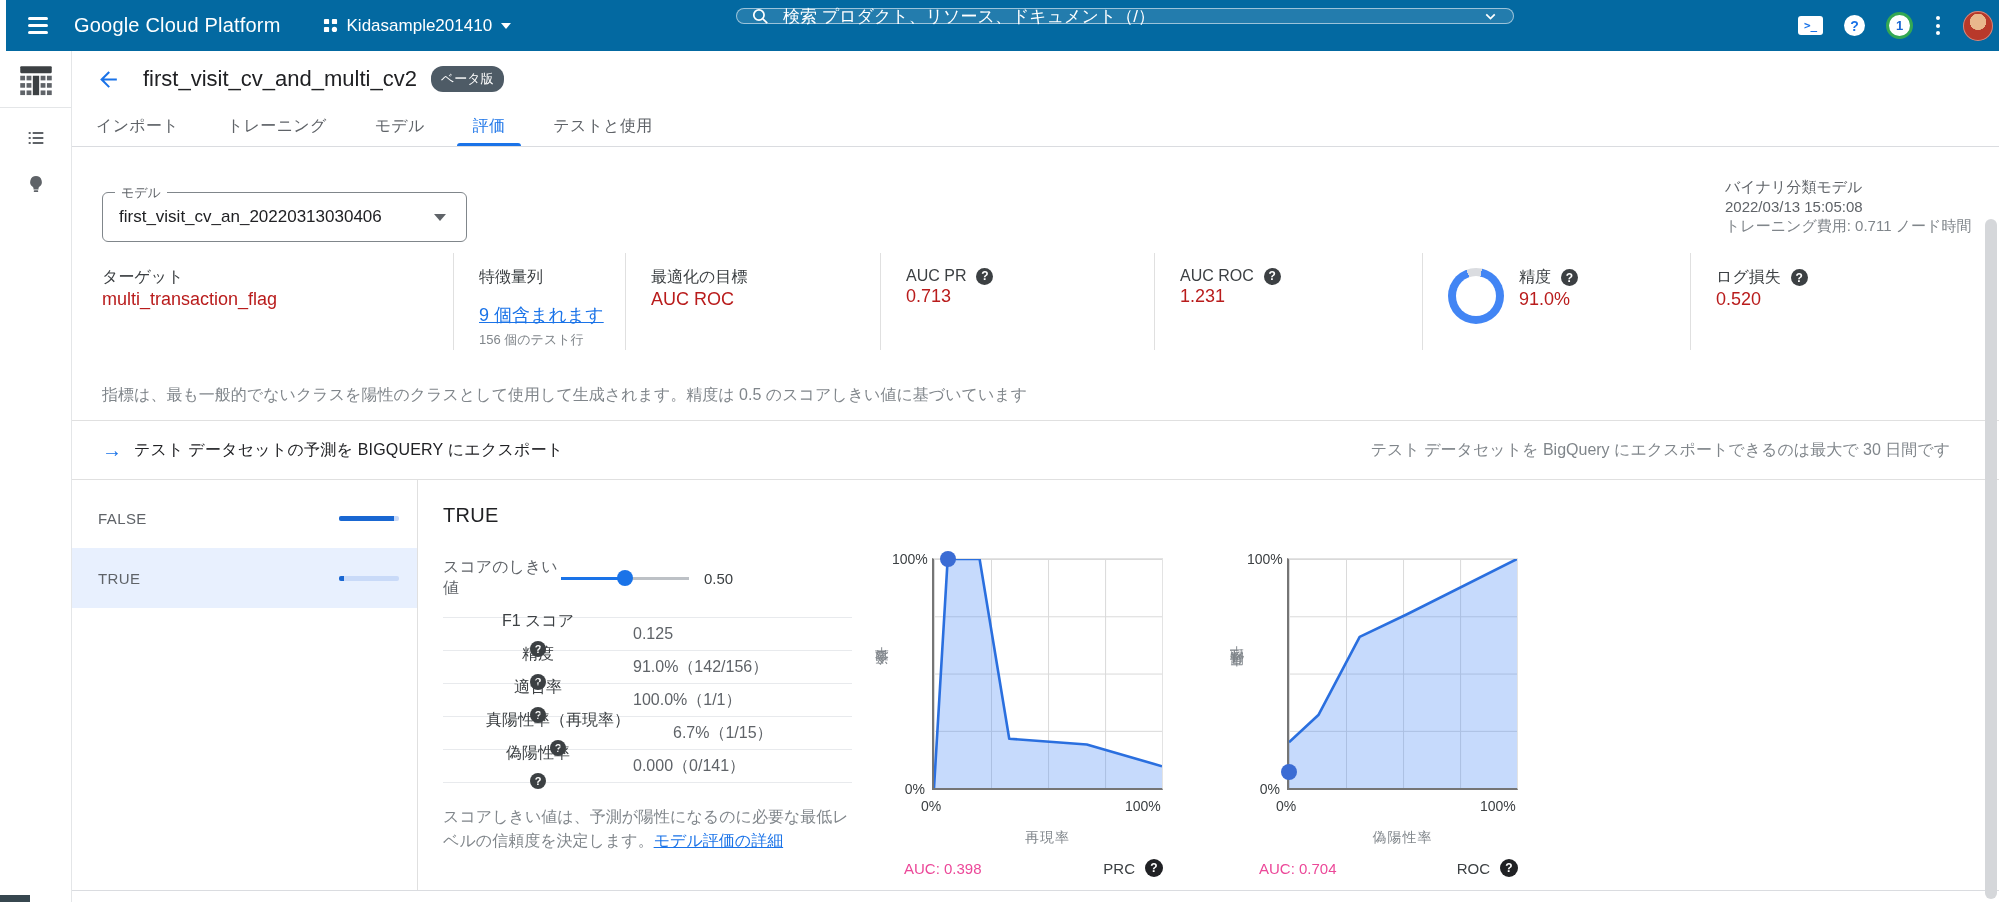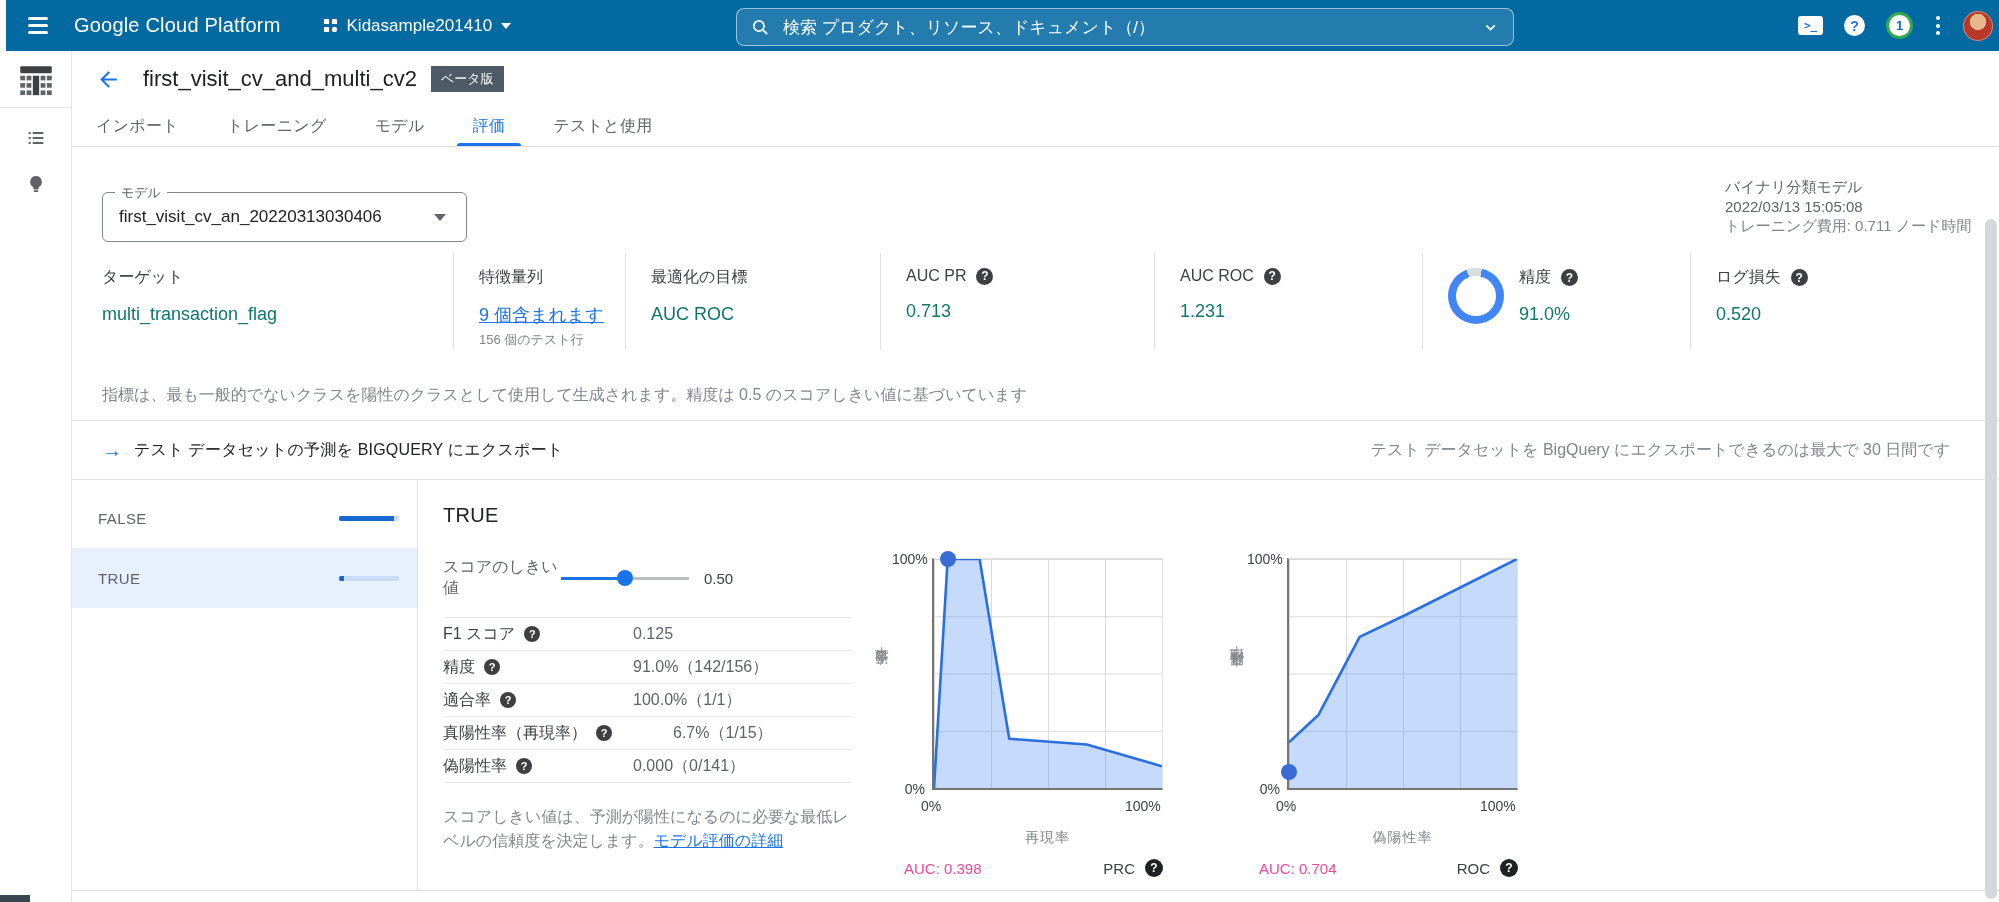--- a/index.html
+++ b/index.html
@@ -7,21 +7,21 @@
   #app{position:relative;width:1999px;height:902px;background:#fff;}
 
   
   .appbar{position:absolute;left:6px;top:0;width:100%;height:51px;background:#0369a1;display:flex;align-items:center;color:#fff;}
   .hamburger{margin-left:22px;display:flex;flex-direction:column;gap:4.5px;cursor:pointer;}
   .hamburger span{display:block;width:20px;height:2.4px;background:#fff;border-radius:2px;}
   .gcp-logo{margin-left:26px;font-size:20px;font-weight:400;letter-spacing:.2px;white-space:nowrap;}
   .project-switcher{display:flex;align-items:center;margin-left:42px;gap:9px;cursor:pointer;}
   .project-name{font-size:17px;font-weight:500;}
   .caret-down{width:0;height:0;border:5px solid transparent;border-top:6px solid #fff;margin-top:5px;}
-  .search-box{position:absolute;left:730px;top:8px;width:778px;height:38px;border:1px solid rgba(255,255,255,.55);
+  .search-box{position:absolute;left:730px;top:8px;width:778px;height:16px;border:1px solid rgba(255,255,255,.55);
     border-radius:8px;background:rgba(255,255,255,.13);display:flex;align-items:center;padding:0 14px;box-sizing:border-box;cursor:text;}
   .search-text{margin-left:13px;font-size:17px;color:#fff;white-space:nowrap;}
   .search-chevron{margin-left:auto;display:flex;}
   .appbar-right{position:absolute;right:12px;top:0;height:51px;display:flex;align-items:center;gap:21px;}
   .shell-icon{width:25px;height:19px;background:#fff;border-radius:3px;color:#1a73e8;
     font:700 11px/19px "DejaVu Sans Mono",monospace;text-align:center;cursor:pointer;}
   .help-circle{width:21px;height:21px;border-radius:50%;background:#fff;color:#1a73e8;font-weight:700;font-size:14px;
     display:flex;align-items:center;justify-content:center;cursor:pointer;}
   .notif{width:27px;height:27px;border-radius:50%;background:#fff;border:3px solid #34a853;box-sizing:border-box;
     color:#1967d2;font-size:13px;font-weight:700;display:flex;align-items:center;justify-content:center;cursor:pointer;}
@@ -33,21 +33,21 @@
   
   .rail{position:absolute;left:0;top:51px;width:72px;height:851px;border-right:1px solid #e4e6e8;box-sizing:border-box;background:#fff;}
   .rail-item{position:absolute;left:0;width:72px;display:flex;justify-content:center;cursor:pointer;}
   .rail-divider{position:absolute;left:0;top:56px;width:72px;height:1px;background:#e4e6e8;}
 
   
   .page{position:absolute;left:72px;top:51px;width:1927px;height:851px;}
   .title-row{height:56px;display:flex;align-items:center;}
   .back-btn{margin-left:24px;display:flex;cursor:pointer;}
   .page-title{margin-left:22px;font-size:22px;font-weight:400;color:#202124;}
-  .beta-badge{margin-left:14px;background:#4e5b66;color:#fff;font-size:13px;padding:4px 10px;border-radius:0;}
+  .beta-badge{margin-left:14px;background:#4e5b66;color:#fff;font-size:13px;padding:4px 10px;border-radius:12px;}
   .tabs{height:40px;border-bottom:1px solid #dadce0;display:flex;box-sizing:border-box;}
   .tab{padding:0 24px;display:flex;align-items:center;font-size:16px;font-weight:500;color:#5f6368;letter-spacing:.3px;position:relative;cursor:pointer;}
   .tab.active{color:#1a73e8;}
   .tab.active::after{content:'';position:absolute;left:8px;right:8px;bottom:0;height:3px;background:#1a73e8;border-radius:3px 3px 0 0;}
 
   .content{position:absolute;left:0;top:96px;width:1927px;height:743px;border-bottom:1px solid #dadce0;box-sizing:content-box;}
 
   
   .select{position:absolute;left:30px;top:45px;width:365px;height:50px;border:1px solid #80868b;border-radius:6px;box-sizing:border-box;cursor:pointer;}
   .select-label{position:absolute;left:12px;top:-9px;background:#fff;padding:0 6px;font-size:13px;color:#5f6368;}
@@ -55,21 +55,21 @@
   .select-caret{position:absolute;right:20px;top:21px;width:0;height:0;border:6px solid transparent;border-top:7px solid #5f6368;}
   .model-info{position:absolute;left:1653px;top:30px;width:250px;font-size:15px;line-height:19.5px;color:#5f6368;}
   .model-info .dim{color:#80868b;}
 
   
   .metrics{position:absolute;left:30px;top:106px;width:1848px;height:97px;display:flex;}
   .mcell{padding-top:14px;box-sizing:border-box;}
   .mcell + .mcell{border-left:1px solid #e0e0e0;padding-left:25px;}
   .mc1{width:351px;} .mc2{width:172px;} .mc3{width:255px;} .mc4{width:274px;} .mc5{width:268px;} .mc6{width:268px;} .mc7{flex:1;}
   .mlabel{font-size:16px;color:#3c4043;display:flex;align-items:center;gap:10px;}
-  .mvalue{margin-top:16px;font-size:18px;color:#0f766e;}
+  .mvalue{margin-top:1px;font-size:18px;color:#b91c1c;}
   .mlink{margin-top:15px;font-size:18px;color:#1a73e8;text-decoration:underline;cursor:pointer;display:inline-block;}
   .msub{font-size:13px;color:#80868b;margin-top:4px;}
   .qicon{width:17px;height:17px;border-radius:50%;background:#3c4043;color:#fff;font-size:12px;font-weight:700;
     display:inline-flex;align-items:center;justify-content:center;flex:0 0 auto;cursor:pointer;}
   .acc-flex{display:flex;}
   .donut{width:56px;height:56px;border-radius:50%;position:relative;margin-top:1px;flex:0 0 auto;}
   .donut::after{content:'';position:absolute;inset:8px;background:#fff;border-radius:50%;}
   .acc-col{margin-left:15px;}
 
   .note{position:absolute;left:30px;top:238px;font-size:16px;color:#80868b;}
@@ -99,21 +99,21 @@
   .detail-heading{position:absolute;left:25px;top:24px;font-size:20px;font-weight:500;color:#202124;letter-spacing:.3px;}
   .threshold-row{position:absolute;left:25px;top:77px;display:flex;align-items:center;}
   .threshold-label{font-size:16px;color:#5f6368;width:118px;}
   .slider{position:relative;width:128px;height:16px;cursor:pointer;}
   .slider-track{position:absolute;left:0;right:0;top:6.5px;height:3px;background:#bdc1c6;}
   .slider-fill{position:absolute;left:0;top:6.5px;height:3px;background:#1a73e8;}
   .slider-thumb{position:absolute;top:0;width:16px;height:16px;border-radius:50%;background:#1a73e8;}
   .threshold-value{margin-left:15px;font-size:15px;color:#3c4043;}
   .stats{position:absolute;left:25px;top:137px;width:409px;border-bottom:1px solid #e8eaed;}
   .stat-row{display:flex;align-items:center;height:32px;border-top:1px solid #e8eaed;}
-  .stat-label{width:190px;font-size:16px;color:#3c4043;display:flex;align-items:center;gap:9px;}
+  .stat-label{width:190px;font-size:16px;color:#3c4043;display:flex;align-items:center;gap:9px;flex-direction:column;}
   .stat-label .qicon{width:16px;height:16px;font-size:11px;}
   .stat-value{font-size:16px;color:#5f6368;}
   .detail-footnote{position:absolute;left:25px;top:325px;width:420px;font-size:16px;line-height:24px;color:#80868b;}
   .footnote-link{color:#1a73e8;text-decoration:underline;cursor:pointer;}
 
   
   .chart-group{position:absolute;top:71px;width:293px;display:flex;}
   .cg-0{left:452px;} .cg-1{left:807px;}
   .chart-ylabel{width:22px;height:246px;writing-mode:vertical-rl;transform:rotate(180deg);
     display:flex;align-items:center;justify-content:center;color:#80868b;font-size:14px;letter-spacing:2px;}

